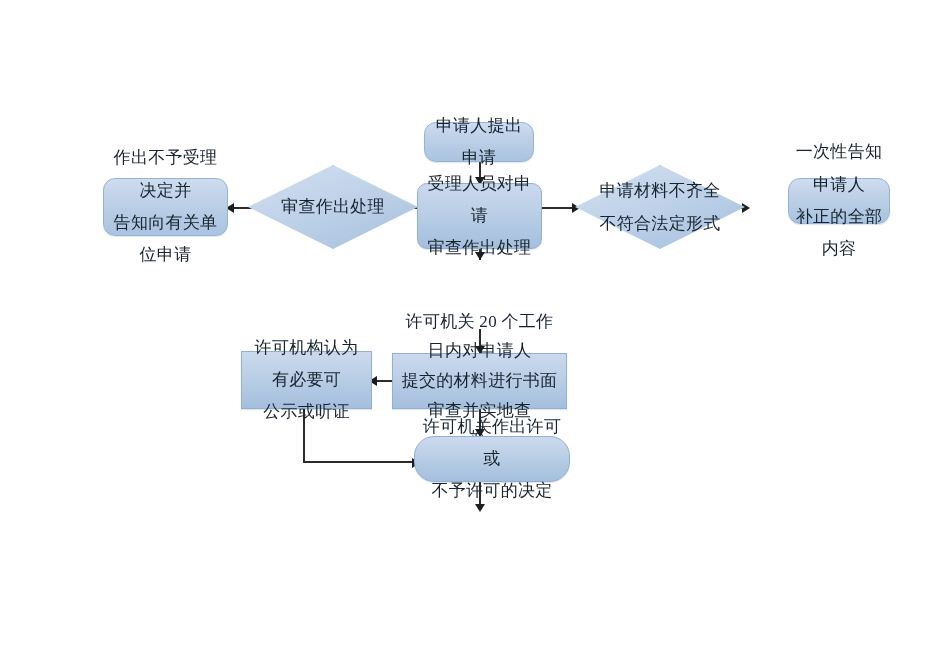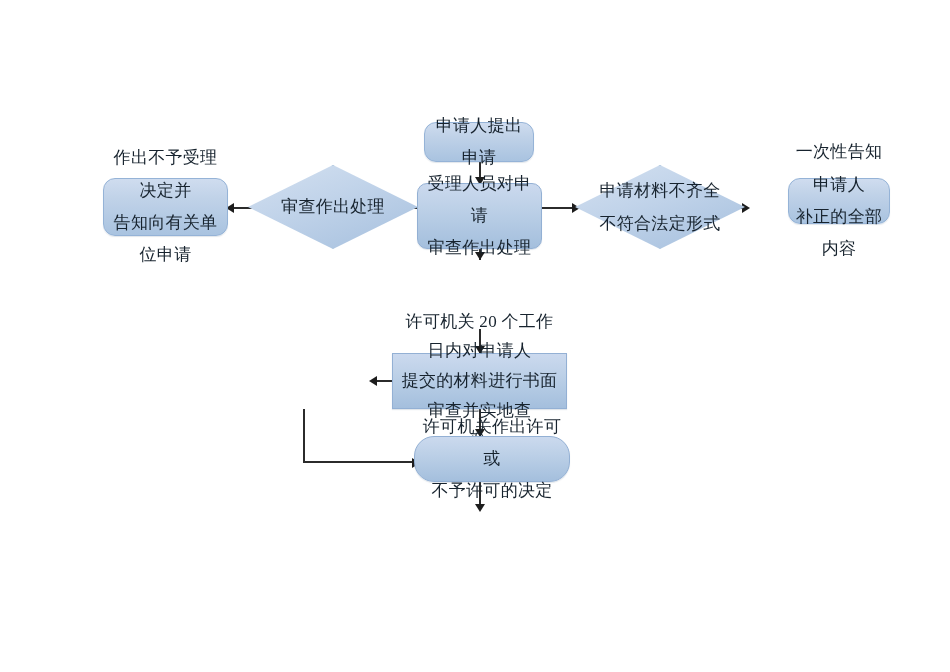--- a/index.html
+++ b/index.html
@@ -171,20 +171,24 @@
     <div class="dtext">申请材料不齐全
 不符合法定形式</div>
   </div>
 
   <div class="node box-round" style="left:788px; top:178px; width:102px; height:46px;">
     <span class="txt">一次性告知申请人
 补正的全部内容</span>
   </div>
 
 
+  <div class="node box-sq" style="left:241px; top:351px; width:131px; height:58px;">
+    <span class="txt">许可机构认为有必要可
+公示或听证</span>
+  </div>
 
   <div class="node box-sq" style="left:392px; top:353px; width:175px; height:56px; line-height:1.75;">
     <span class="txt">许可机关 20 个工作日内对申请人
 提交的材料进行书面审查并实地查
 验</span>
   </div>
 
   <div class="node box-sq" style="left:414px; top:436px; width:156px; height:46px;border-radius:20px;">
     <span class="txt">许可机关作出许可或
 不予许可的决定</span>

